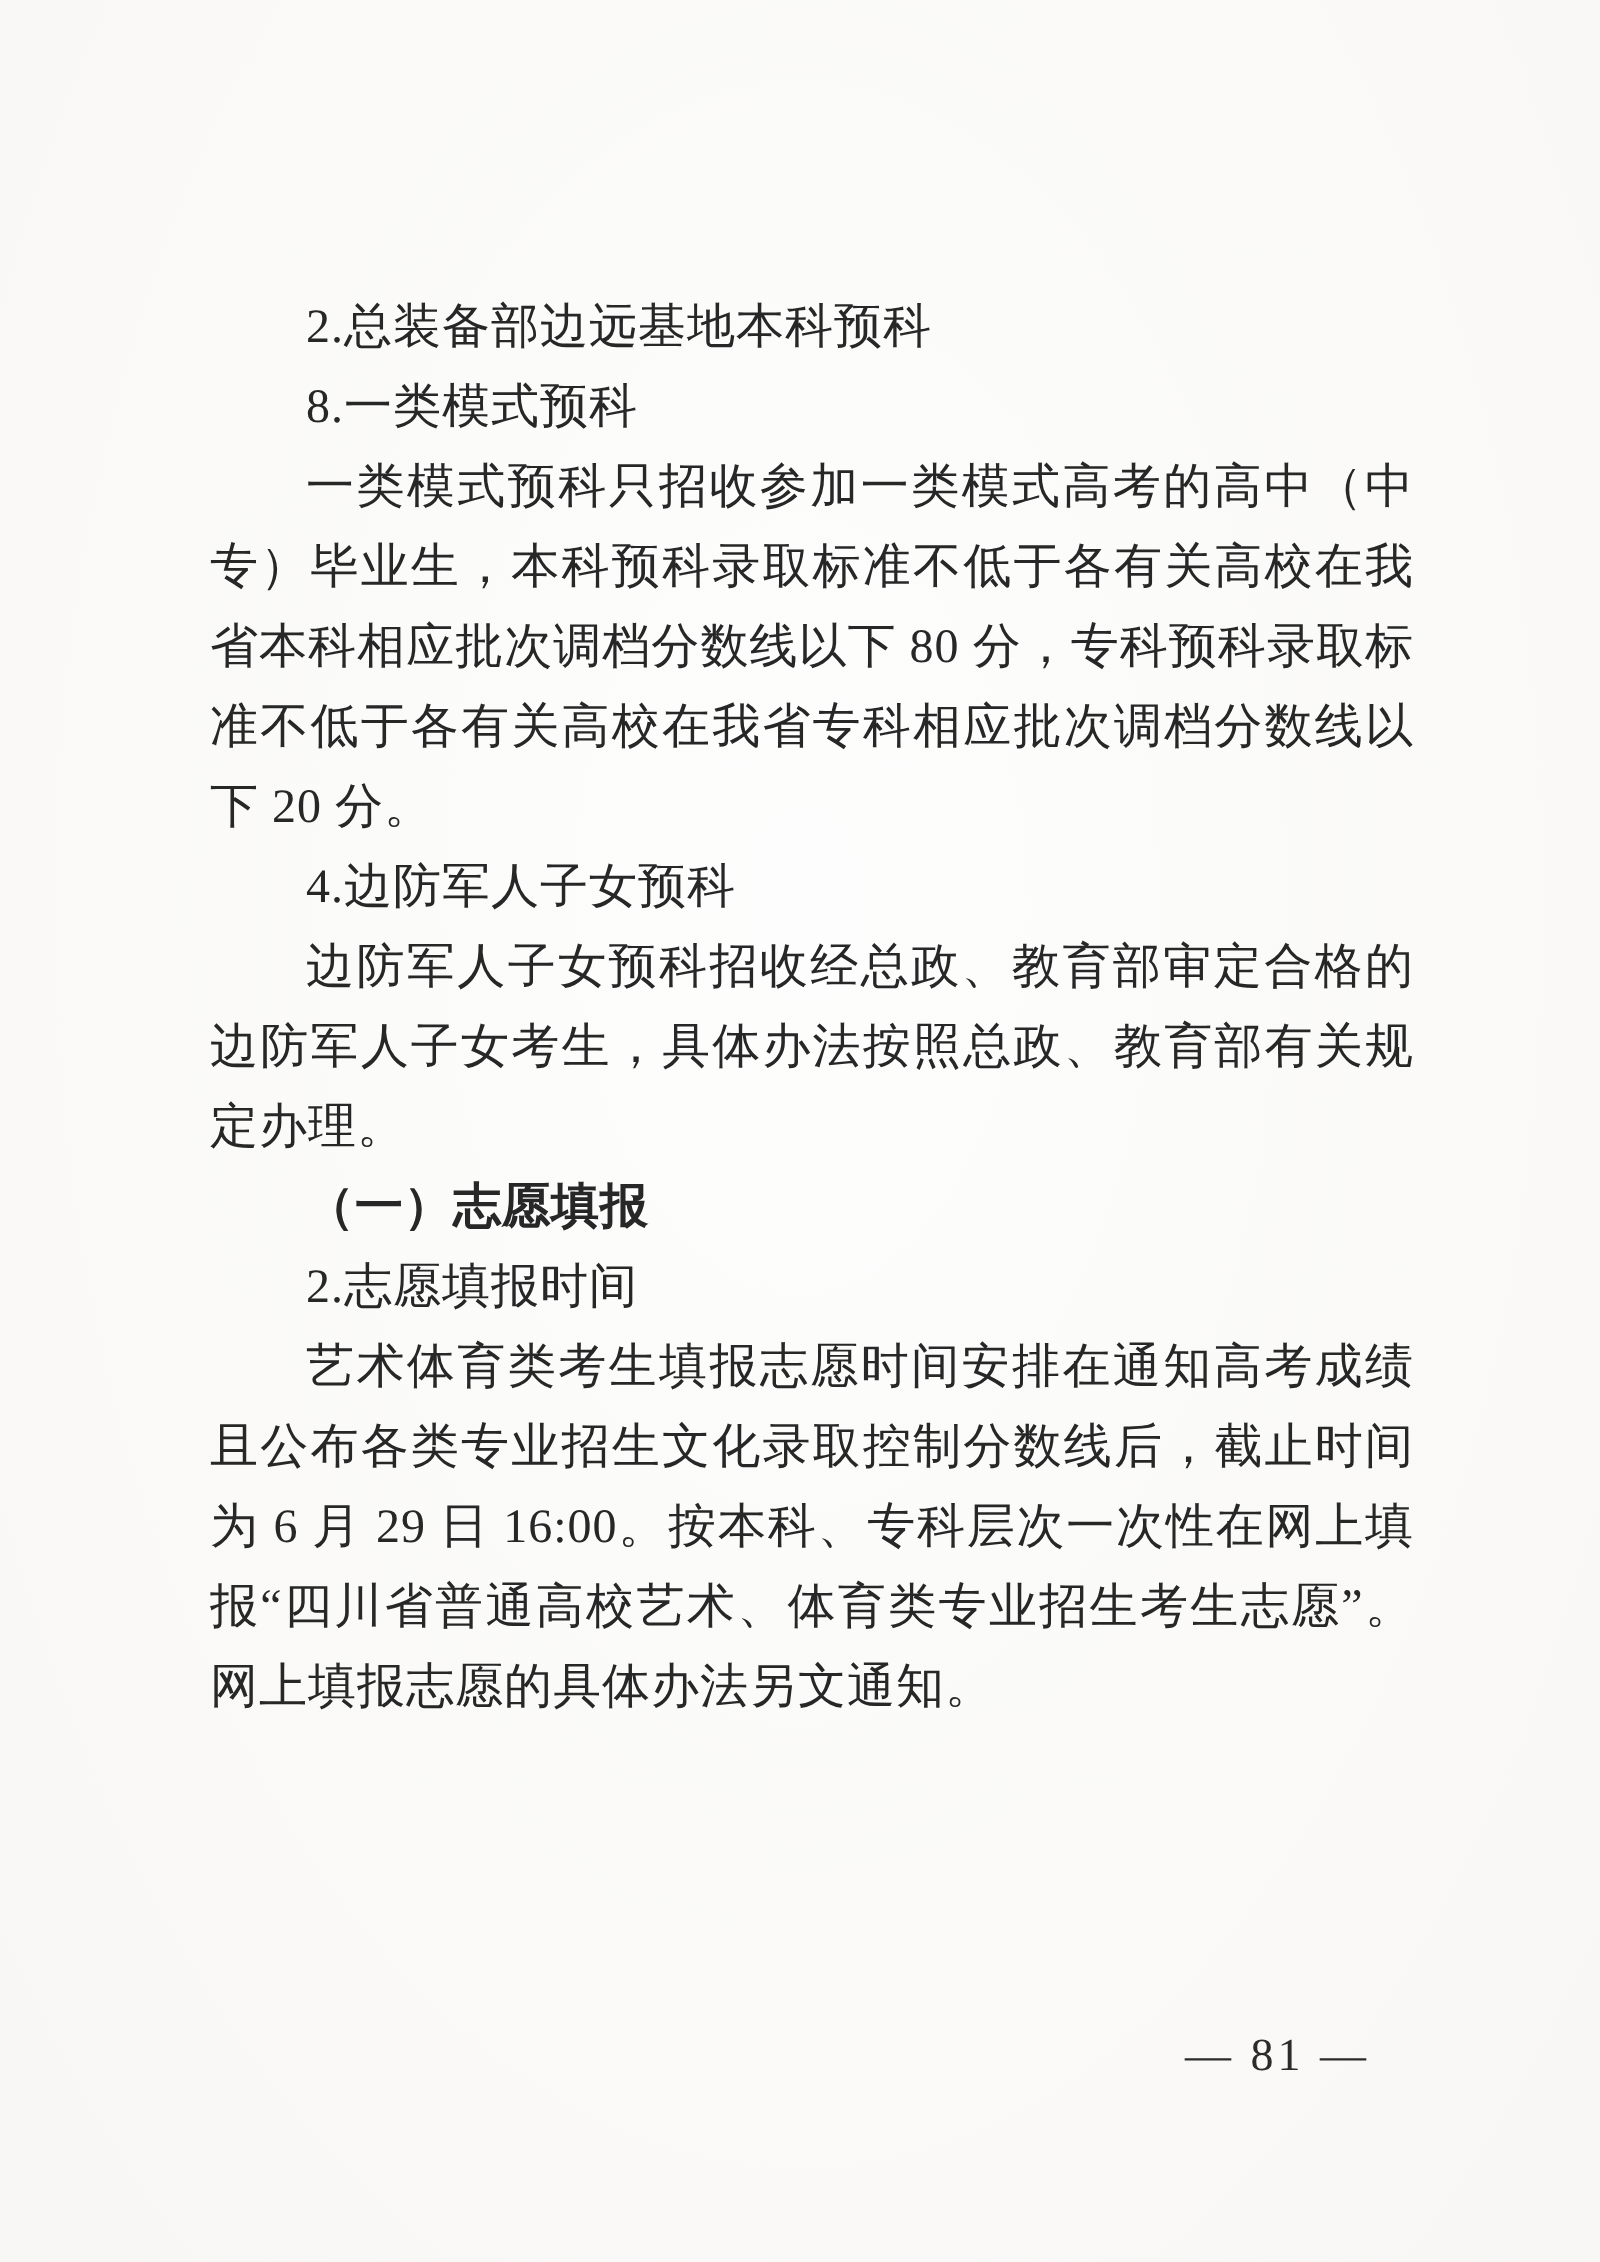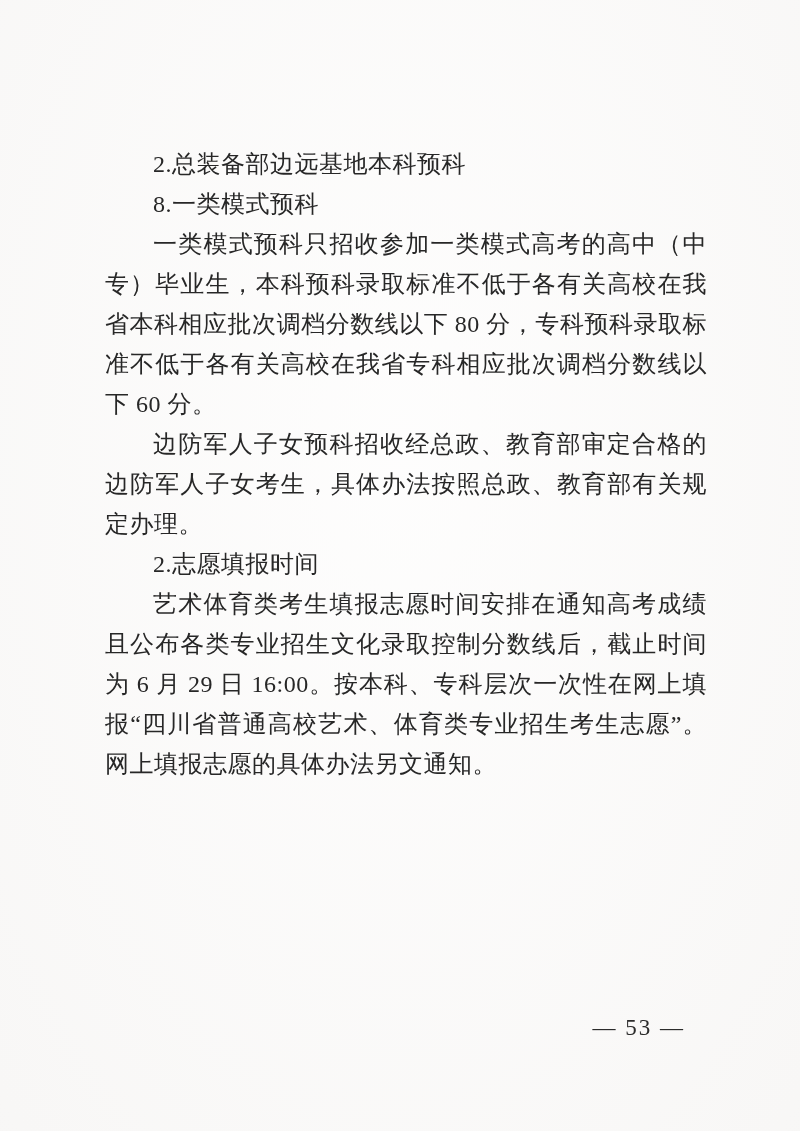--- a/index.html
+++ b/index.html
@@ -60,19 +60,21 @@
     color: #2b2b2b;
   }
 </style>
 </head>
 <body>
 
 <div class="page">
   <div class="content" id="doc-content">
       <p class="blk-item">2.总装备部边远基地本科预科</p>
       <p class="blk-item">8.一类模式预科</p>
-      <p class="blk-body">一类模式预科只招收参加一类模式高考的高中（中专）毕业生，本科预科录取标准不低于各有关高校在我省本科相应批次调档分数线以下 80 分，专科预科录取标准不低于各有关高校在我省专科相应批次调档分数线以下 60 分。</p>
+      <p class="blk-body">一类模式预科只招收参加一类模式高考的高中（中专）毕业生，本科预科录取标准不低于各有关高校在我省本科相应批次调档分数线以下 80 分，专科预科录取标准不低于各有关高校在我省专科相应批次调档分数线以下 20 分。</p>
+      <p class="blk-item">4.边防军人子女预科</p>
       <p class="blk-body">边防军人子女预科招收经总政、教育部审定合格的边防军人子女考生，具体办法按照总政、教育部有关规定办理。</p>
+      <p class="blk-sub-heading">（一）志愿填报</p>
       <p class="blk-item">2.志愿填报时间</p>
       <p class="blk-body">艺术体育类考生填报志愿时间安排在通知高考成绩且公布各类专业招生文化录取控制分数线后，截止时间为 6 月 29 日 16:00。按本科、专科层次一次性在网上填报“四川省普通高校艺术、体育类专业招生考生志愿”。网上填报志愿的具体办法另文通知。</p>
     </div>
-  <div class="footer">— 53 —</div>
+  <div class="footer">— 81 —</div>
 </div>
 
 </body></html>

